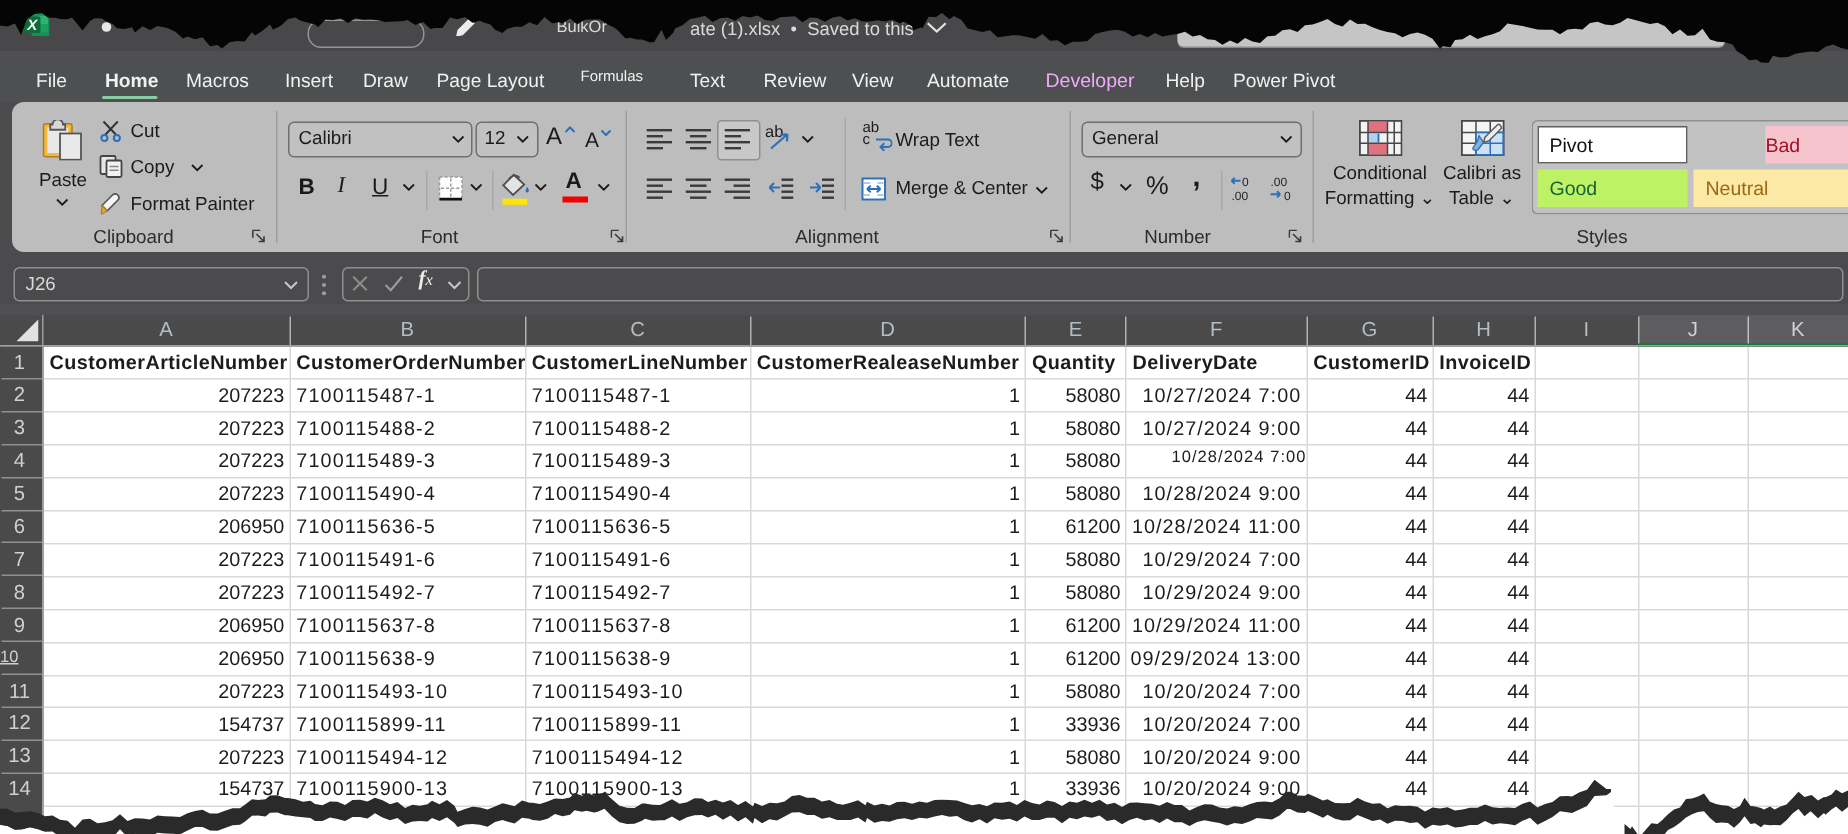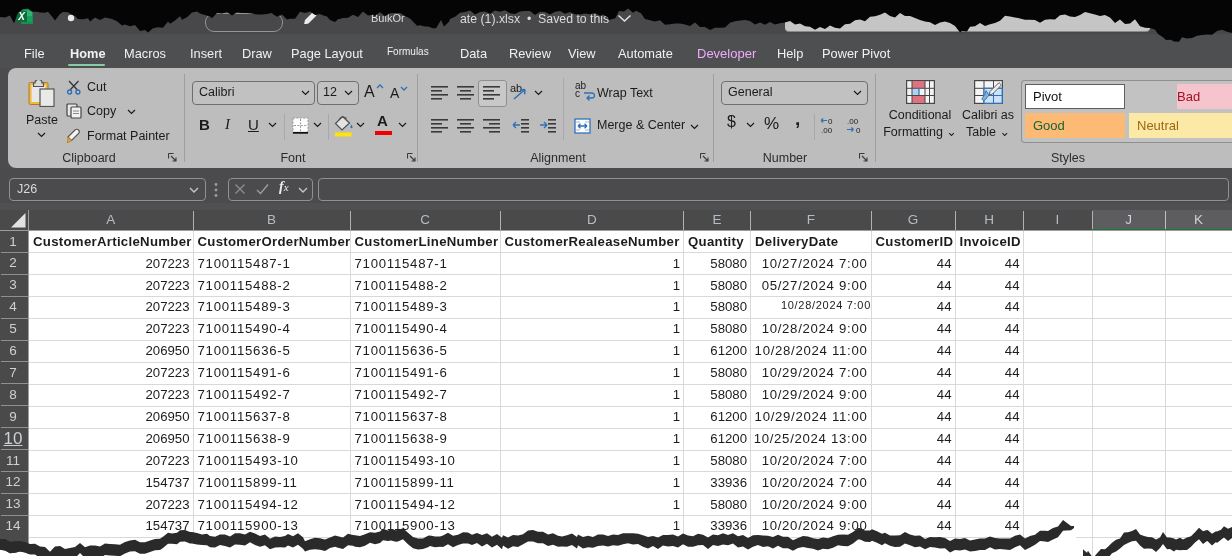--- a/index.html
+++ b/index.html
@@ -43,21 +43,21 @@
     </svg>
 <div class="abs" style="left:812px;top:14px;color:#5f5f5f;font-size:11.5px;">Search</div>
 <div class="abs" style="left:0;top:34px;width:1232px;height:34px;background:#4d4f50;"></div>
 <div class="abs" style="left:24px;top:46px;color:#f1f1f1;font-size:12.8px;font-weight:normal;white-space:nowrap;">File</div>
 <div class="abs" style="left:70px;top:46px;color:#f1f1f1;font-size:12.8px;font-weight:bold;white-space:nowrap;">Home</div>
 <div class="abs" style="left:124px;top:46px;color:#f1f1f1;font-size:12.8px;font-weight:normal;white-space:nowrap;">Macros</div>
 <div class="abs" style="left:190px;top:46px;color:#f1f1f1;font-size:12.8px;font-weight:normal;white-space:nowrap;">Insert</div>
 <div class="abs" style="left:242px;top:46px;color:#f1f1f1;font-size:12.8px;font-weight:normal;white-space:nowrap;">Draw</div>
 <div class="abs" style="left:291px;top:46px;color:#f1f1f1;font-size:12.8px;font-weight:normal;white-space:nowrap;">Page Layout</div>
 <div class="abs" style="left:387px;top:46px;color:#f1f1f1;font-size:10px;font-weight:normal;white-space:nowrap;">Formulas</div>
-<div class="abs" style="left:460px;top:46px;color:#f1f1f1;font-size:12.8px;font-weight:normal;white-space:nowrap;">Data</div>
+<div class="abs" style="left:460px;top:46px;color:#f1f1f1;font-size:12.8px;font-weight:normal;white-space:nowrap;">Text</div>
 <div class="abs" style="left:509px;top:46px;color:#f1f1f1;font-size:12.8px;font-weight:normal;white-space:nowrap;">Review</div>
 <div class="abs" style="left:568px;top:46px;color:#f1f1f1;font-size:12.8px;font-weight:normal;white-space:nowrap;">View</div>
 <div class="abs" style="left:618px;top:46px;color:#f1f1f1;font-size:12.8px;font-weight:normal;white-space:nowrap;">Automate</div>
 <div class="abs" style="left:697px;top:46px;color:#f0abfc;font-size:13px;font-weight:normal;white-space:nowrap;">Developer</div>
 <div class="abs" style="left:777px;top:46px;color:#f1f1f1;font-size:12.8px;font-weight:normal;white-space:nowrap;">Help</div>
 <div class="abs" style="left:822px;top:46px;color:#f1f1f1;font-size:12.8px;font-weight:normal;white-space:nowrap;">Power Pivot</div>
 <div class="abs" style="left:68px;top:63.5px;width:37px;height:2.5px;background:#86cda6;border-radius:1px;"></div>
     <div class="abs" style="left:8px;top:68px;width:1224px;height:100px;background:#bdbdbe;border-radius:8px 0 0 8px;"></div>
 <div class="vsep" style="left:183.5px;top:74px;height:88px;"></div>
 <div class="vsep" style="left:417px;top:74px;height:88px;"></div>
@@ -273,21 +273,21 @@
 <rect x="10" y="8.3" width="18.2" height="15" fill="#cde2f7" stroke="#2e70b8" stroke-width="1.2"></rect>
 <path d="M19.5 8.3 v15 M10 15.5 h18" stroke="#2e70b8" stroke-width="1"></path>
 <path d="M27 5.5 l-8.5 8.5 l-3.5 1 l1 -3.5 l8.5 -8.5 c1 -1 2.5 1.5 2.5 2.5 z" fill="#ededed" stroke="#5e5e5e" stroke-width="1"></path>
 <path d="M15 15 l-3.5 4.5 c-1.5 1.5 -4 0.5 -3.5 -1 l3 -4.5 l1 -3.5 z" fill="#7fb2e0" stroke="#3a6ea5" stroke-width="0.9"></path>
     </svg>
 <div class="glabel" style="left:938px;top:108px;width:100px;color:#1b1b1b;">Calibri as</div>
 <div class="glabel" style="left:938px;top:124px;width:100px;color:#1b1b1b;">Table ⌄</div>
 <div class="abs" style="left:1021px;top:80px;width:211px;height:61px;background:#c2c2c3;border:1px solid #8f8f8f;border-radius:4px 0 0 4px;border-right:none;"></div>
 <div class="abs" style="left:1025px;top:84px;width:100px;height:25px;background:#ffffff;border:1.5px solid #5f5f5f;font-size:13px;color:#111;line-height:24px;padding-left:7px;box-sizing:border-box;">Pivot</div>
 <div class="abs" style="left:1177px;top:84px;width:114px;height:25px;background:#f6c4cc;font-size:13px;color:#a21226;line-height:25px;padding-left:0;box-sizing:border-box;">Bad</div>
-<div class="abs" style="left:1025px;top:113px;width:100px;height:25px;background:#fdba74;font-size:13px;color:#15633a;line-height:25px;padding-left:8px;box-sizing:border-box;">Good</div>
+<div class="abs" style="left:1025px;top:113px;width:100px;height:25px;background:#bef264;font-size:13px;color:#15633a;line-height:25px;padding-left:8px;box-sizing:border-box;">Good</div>
 <div class="abs" style="left:1129px;top:113px;width:103px;height:25px;background:#fbe9a5;font-size:13px;color:#9c6811;line-height:25px;padding-left:8px;box-sizing:border-box;">Neutral</div>
 <div class="abs" style="left:0;top:168px;width:1232px;height:42px;background:#4b4b4d;"></div>
 <div class="abs" style="left:9px;top:178px;width:197px;height:23px;border:1px solid #909090;border-radius:4px;box-sizing:border-box;"></div>
 <div class="abs" style="left:17px;top:182px;color:#d8d8d8;font-size:12.5px;">J26</div>
 <svg style="position:absolute;left:189px;top:187px;" width="10" height="6" viewBox="0 0 10 6">
       <path d="M1 1 L5 5 L9 1" fill="none" stroke="#c9c9c9" stroke-width="1.3"></path>
     </svg>
 <svg style="position:absolute;left:213px;top:182px;" width="6" height="16" viewBox="0 0 6 16">
       <circle cx="3" cy="2.5" r="1.4" fill="#9d9d9d"></circle>
       <circle cx="3" cy="8" r="1.4" fill="#9d9d9d"></circle>
@@ -367,21 +367,21 @@
 <div style="position:absolute;left:0px;top:318.1px;width:26px;height:21.9px;color:#ccd1d6;font-size:13.5px;text-align:center;line-height:21.9px;">5</div>
 <div style="position:absolute;left:1px;top:317.6px;width:27px;height:1px;background:#909090;"></div>
 <div style="position:absolute;left:0px;top:340.0px;width:26px;height:21.9px;color:#ccd1d6;font-size:13.5px;text-align:center;line-height:21.9px;">6</div>
 <div style="position:absolute;left:1px;top:339.5px;width:27px;height:1px;background:#909090;"></div>
 <div style="position:absolute;left:0px;top:361.9px;width:26px;height:21.9px;color:#ccd1d6;font-size:13.5px;text-align:center;line-height:21.9px;">7</div>
 <div style="position:absolute;left:1px;top:361.4px;width:27px;height:1px;background:#909090;"></div>
 <div style="position:absolute;left:0px;top:383.8px;width:26px;height:21.9px;color:#ccd1d6;font-size:13.5px;text-align:center;line-height:21.9px;">8</div>
 <div style="position:absolute;left:1px;top:383.3px;width:27px;height:1px;background:#909090;"></div>
 <div style="position:absolute;left:0px;top:405.7px;width:26px;height:21.9px;color:#ccd1d6;font-size:13.5px;text-align:center;line-height:21.9px;">9</div>
 <div style="position:absolute;left:1px;top:405.2px;width:27px;height:1px;background:#909090;"></div>
-<div style="position:absolute;left:0px;top:427.6px;width:26px;height:21.9px;color:#ccd1d6;font-size:17px;text-align:center;line-height:21.9px;text-decoration:underline;">10</div>
+<div style="position:absolute;left:0px;top:427.6px;width:26px;height:21.9px;color:#ccd1d6;font-size:11px;line-height:21.9px;text-decoration:underline;">10</div>
 <div style="position:absolute;left:1px;top:427.1px;width:27px;height:1px;background:#909090;"></div>
 <div style="position:absolute;left:0px;top:449.5px;width:26px;height:21.9px;color:#ccd1d6;font-size:13.5px;text-align:center;line-height:21.9px;">11</div>
 <div style="position:absolute;left:1px;top:449.0px;width:27px;height:1px;background:#909090;"></div>
 <div style="position:absolute;left:0px;top:471.4px;width:26px;height:21.9px;color:#ccd1d6;font-size:13.5px;text-align:center;line-height:21.9px;">12</div>
 <div style="position:absolute;left:1px;top:470.9px;width:27px;height:1px;background:#909090;"></div>
 <div style="position:absolute;left:0px;top:493.3px;width:26px;height:21.9px;color:#ccd1d6;font-size:13.5px;text-align:center;line-height:21.9px;">13</div>
 <div style="position:absolute;left:1px;top:492.8px;width:27px;height:1px;background:#909090;"></div>
 <div style="position:absolute;left:0px;top:515.2px;width:26px;height:21.9px;color:#ccd1d6;font-size:13.5px;text-align:center;line-height:21.9px;">14</div>
 <div style="position:absolute;left:1px;top:514.7px;width:27px;height:1px;background:#909090;"></div>
 <div class="abs" style="left:0;top:203px;width:1232px;height:7px;background:#4f5053;"></div>
@@ -404,21 +404,21 @@
 <div style="position:absolute;left:500.0px;top:255.6px;width:180.0px;letter-spacing:0px;text-align:right;font-size:13.2px;color:#1c1c1c;white-space:nowrap;">1</div>
 <div style="position:absolute;left:683.5px;top:255.6px;width:63.5px;letter-spacing:0px;text-align:right;font-size:13.2px;color:#1c1c1c;white-space:nowrap;">58080</div>
 <div style="position:absolute;left:750.5px;top:255.6px;width:117.0px;letter-spacing:0.7px;text-align:right;font-size:13.2px;color:#1c1c1c;white-space:nowrap;">10/27/2024 7:00</div>
 <div style="position:absolute;left:871.0px;top:255.6px;width:80.5px;letter-spacing:0px;text-align:right;font-size:13.2px;color:#1c1c1c;white-space:nowrap;">44</div>
 <div style="position:absolute;left:955.0px;top:255.6px;width:64.5px;letter-spacing:0px;text-align:right;font-size:13.2px;color:#1c1c1c;white-space:nowrap;">44</div>
 <div style="position:absolute;left:28.5px;top:277.5px;width:161.0px;letter-spacing:0px;text-align:right;font-size:13.2px;color:#1c1c1c;white-space:nowrap;">207223</div>
 <div style="position:absolute;left:197.5px;top:277.5px;letter-spacing:0.75px;font-size:13.2px;color:#1c1c1c;white-space:nowrap;">7100115488-2</div>
 <div style="position:absolute;left:354.5px;top:277.5px;letter-spacing:0.75px;font-size:13.2px;color:#1c1c1c;white-space:nowrap;">7100115488-2</div>
 <div style="position:absolute;left:500.0px;top:277.5px;width:180.0px;letter-spacing:0px;text-align:right;font-size:13.2px;color:#1c1c1c;white-space:nowrap;">1</div>
 <div style="position:absolute;left:683.5px;top:277.5px;width:63.5px;letter-spacing:0px;text-align:right;font-size:13.2px;color:#1c1c1c;white-space:nowrap;">58080</div>
-<div style="position:absolute;left:750.5px;top:277.5px;width:117.0px;letter-spacing:0.7px;text-align:right;font-size:13.2px;color:#1c1c1c;white-space:nowrap;">05/27/2024 9:00</div>
+<div style="position:absolute;left:750.5px;top:277.5px;width:117.0px;letter-spacing:0.7px;text-align:right;font-size:13.2px;color:#1c1c1c;white-space:nowrap;">10/27/2024 9:00</div>
 <div style="position:absolute;left:871.0px;top:277.5px;width:80.5px;letter-spacing:0px;text-align:right;font-size:13.2px;color:#1c1c1c;white-space:nowrap;">44</div>
 <div style="position:absolute;left:955.0px;top:277.5px;width:64.5px;letter-spacing:0px;text-align:right;font-size:13.2px;color:#1c1c1c;white-space:nowrap;">44</div>
 <div style="position:absolute;left:28.5px;top:299.4px;width:161.0px;letter-spacing:0px;text-align:right;font-size:13.2px;color:#1c1c1c;white-space:nowrap;">207223</div>
 <div style="position:absolute;left:197.5px;top:299.4px;letter-spacing:0.75px;font-size:13.2px;color:#1c1c1c;white-space:nowrap;">7100115489-3</div>
 <div style="position:absolute;left:354.5px;top:299.4px;letter-spacing:0.75px;font-size:13.2px;color:#1c1c1c;white-space:nowrap;">7100115489-3</div>
 <div style="position:absolute;left:500.0px;top:299.4px;width:180.0px;letter-spacing:0px;text-align:right;font-size:13.2px;color:#1c1c1c;white-space:nowrap;">1</div>
 <div style="position:absolute;left:683.5px;top:299.4px;width:63.5px;letter-spacing:0px;text-align:right;font-size:13.2px;color:#1c1c1c;white-space:nowrap;">58080</div>
 <div style="position:absolute;left:754px;top:299.4px;width:117.0px;letter-spacing:0.7px;text-align:right;font-size:11px;color:#1c1c1c;white-space:nowrap;">10/28/2024 7:00</div>
 <div style="position:absolute;left:871.0px;top:299.4px;width:80.5px;letter-spacing:0px;text-align:right;font-size:13.2px;color:#1c1c1c;white-space:nowrap;">44</div>
 <div style="position:absolute;left:955.0px;top:299.4px;width:64.5px;letter-spacing:0px;text-align:right;font-size:13.2px;color:#1c1c1c;white-space:nowrap;">44</div>
@@ -460,21 +460,21 @@
 <div style="position:absolute;left:500.0px;top:408.9px;width:180.0px;letter-spacing:0px;text-align:right;font-size:13.2px;color:#1c1c1c;white-space:nowrap;">1</div>
 <div style="position:absolute;left:683.5px;top:408.9px;width:63.5px;letter-spacing:0px;text-align:right;font-size:13.2px;color:#1c1c1c;white-space:nowrap;">61200</div>
 <div style="position:absolute;left:750.5px;top:408.9px;width:117.0px;letter-spacing:0.7px;text-align:right;font-size:13.2px;color:#1c1c1c;white-space:nowrap;">10/29/2024 11:00</div>
 <div style="position:absolute;left:871.0px;top:408.9px;width:80.5px;letter-spacing:0px;text-align:right;font-size:13.2px;color:#1c1c1c;white-space:nowrap;">44</div>
 <div style="position:absolute;left:955.0px;top:408.9px;width:64.5px;letter-spacing:0px;text-align:right;font-size:13.2px;color:#1c1c1c;white-space:nowrap;">44</div>
 <div style="position:absolute;left:28.5px;top:430.8px;width:161.0px;letter-spacing:0px;text-align:right;font-size:13.2px;color:#1c1c1c;white-space:nowrap;">206950</div>
 <div style="position:absolute;left:197.5px;top:430.8px;letter-spacing:0.75px;font-size:13.2px;color:#1c1c1c;white-space:nowrap;">7100115638-9</div>
 <div style="position:absolute;left:354.5px;top:430.8px;letter-spacing:0.75px;font-size:13.2px;color:#1c1c1c;white-space:nowrap;">7100115638-9</div>
 <div style="position:absolute;left:500.0px;top:430.8px;width:180.0px;letter-spacing:0px;text-align:right;font-size:13.2px;color:#1c1c1c;white-space:nowrap;">1</div>
 <div style="position:absolute;left:683.5px;top:430.8px;width:63.5px;letter-spacing:0px;text-align:right;font-size:13.2px;color:#1c1c1c;white-space:nowrap;">61200</div>
-<div style="position:absolute;left:750.5px;top:430.8px;width:117.0px;letter-spacing:0.7px;text-align:right;font-size:13.2px;color:#1c1c1c;white-space:nowrap;">10/25/2024 13:00</div>
+<div style="position:absolute;left:750.5px;top:430.8px;width:117.0px;letter-spacing:0.7px;text-align:right;font-size:13.2px;color:#1c1c1c;white-space:nowrap;">09/29/2024 13:00</div>
 <div style="position:absolute;left:871.0px;top:430.8px;width:80.5px;letter-spacing:0px;text-align:right;font-size:13.2px;color:#1c1c1c;white-space:nowrap;">44</div>
 <div style="position:absolute;left:955.0px;top:430.8px;width:64.5px;letter-spacing:0px;text-align:right;font-size:13.2px;color:#1c1c1c;white-space:nowrap;">44</div>
 <div style="position:absolute;left:28.5px;top:452.7px;width:161.0px;letter-spacing:0px;text-align:right;font-size:13.2px;color:#1c1c1c;white-space:nowrap;">207223</div>
 <div style="position:absolute;left:197.5px;top:452.7px;letter-spacing:0.75px;font-size:13.2px;color:#1c1c1c;white-space:nowrap;">7100115493-10</div>
 <div style="position:absolute;left:354.5px;top:452.7px;letter-spacing:0.75px;font-size:13.2px;color:#1c1c1c;white-space:nowrap;">7100115493-10</div>
 <div style="position:absolute;left:500.0px;top:452.7px;width:180.0px;letter-spacing:0px;text-align:right;font-size:13.2px;color:#1c1c1c;white-space:nowrap;">1</div>
 <div style="position:absolute;left:683.5px;top:452.7px;width:63.5px;letter-spacing:0px;text-align:right;font-size:13.2px;color:#1c1c1c;white-space:nowrap;">58080</div>
 <div style="position:absolute;left:750.5px;top:452.7px;width:117.0px;letter-spacing:0.7px;text-align:right;font-size:13.2px;color:#1c1c1c;white-space:nowrap;">10/20/2024 7:00</div>
 <div style="position:absolute;left:871.0px;top:452.7px;width:80.5px;letter-spacing:0px;text-align:right;font-size:13.2px;color:#1c1c1c;white-space:nowrap;">44</div>
 <div style="position:absolute;left:955.0px;top:452.7px;width:64.5px;letter-spacing:0px;text-align:right;font-size:13.2px;color:#1c1c1c;white-space:nowrap;">44</div>

